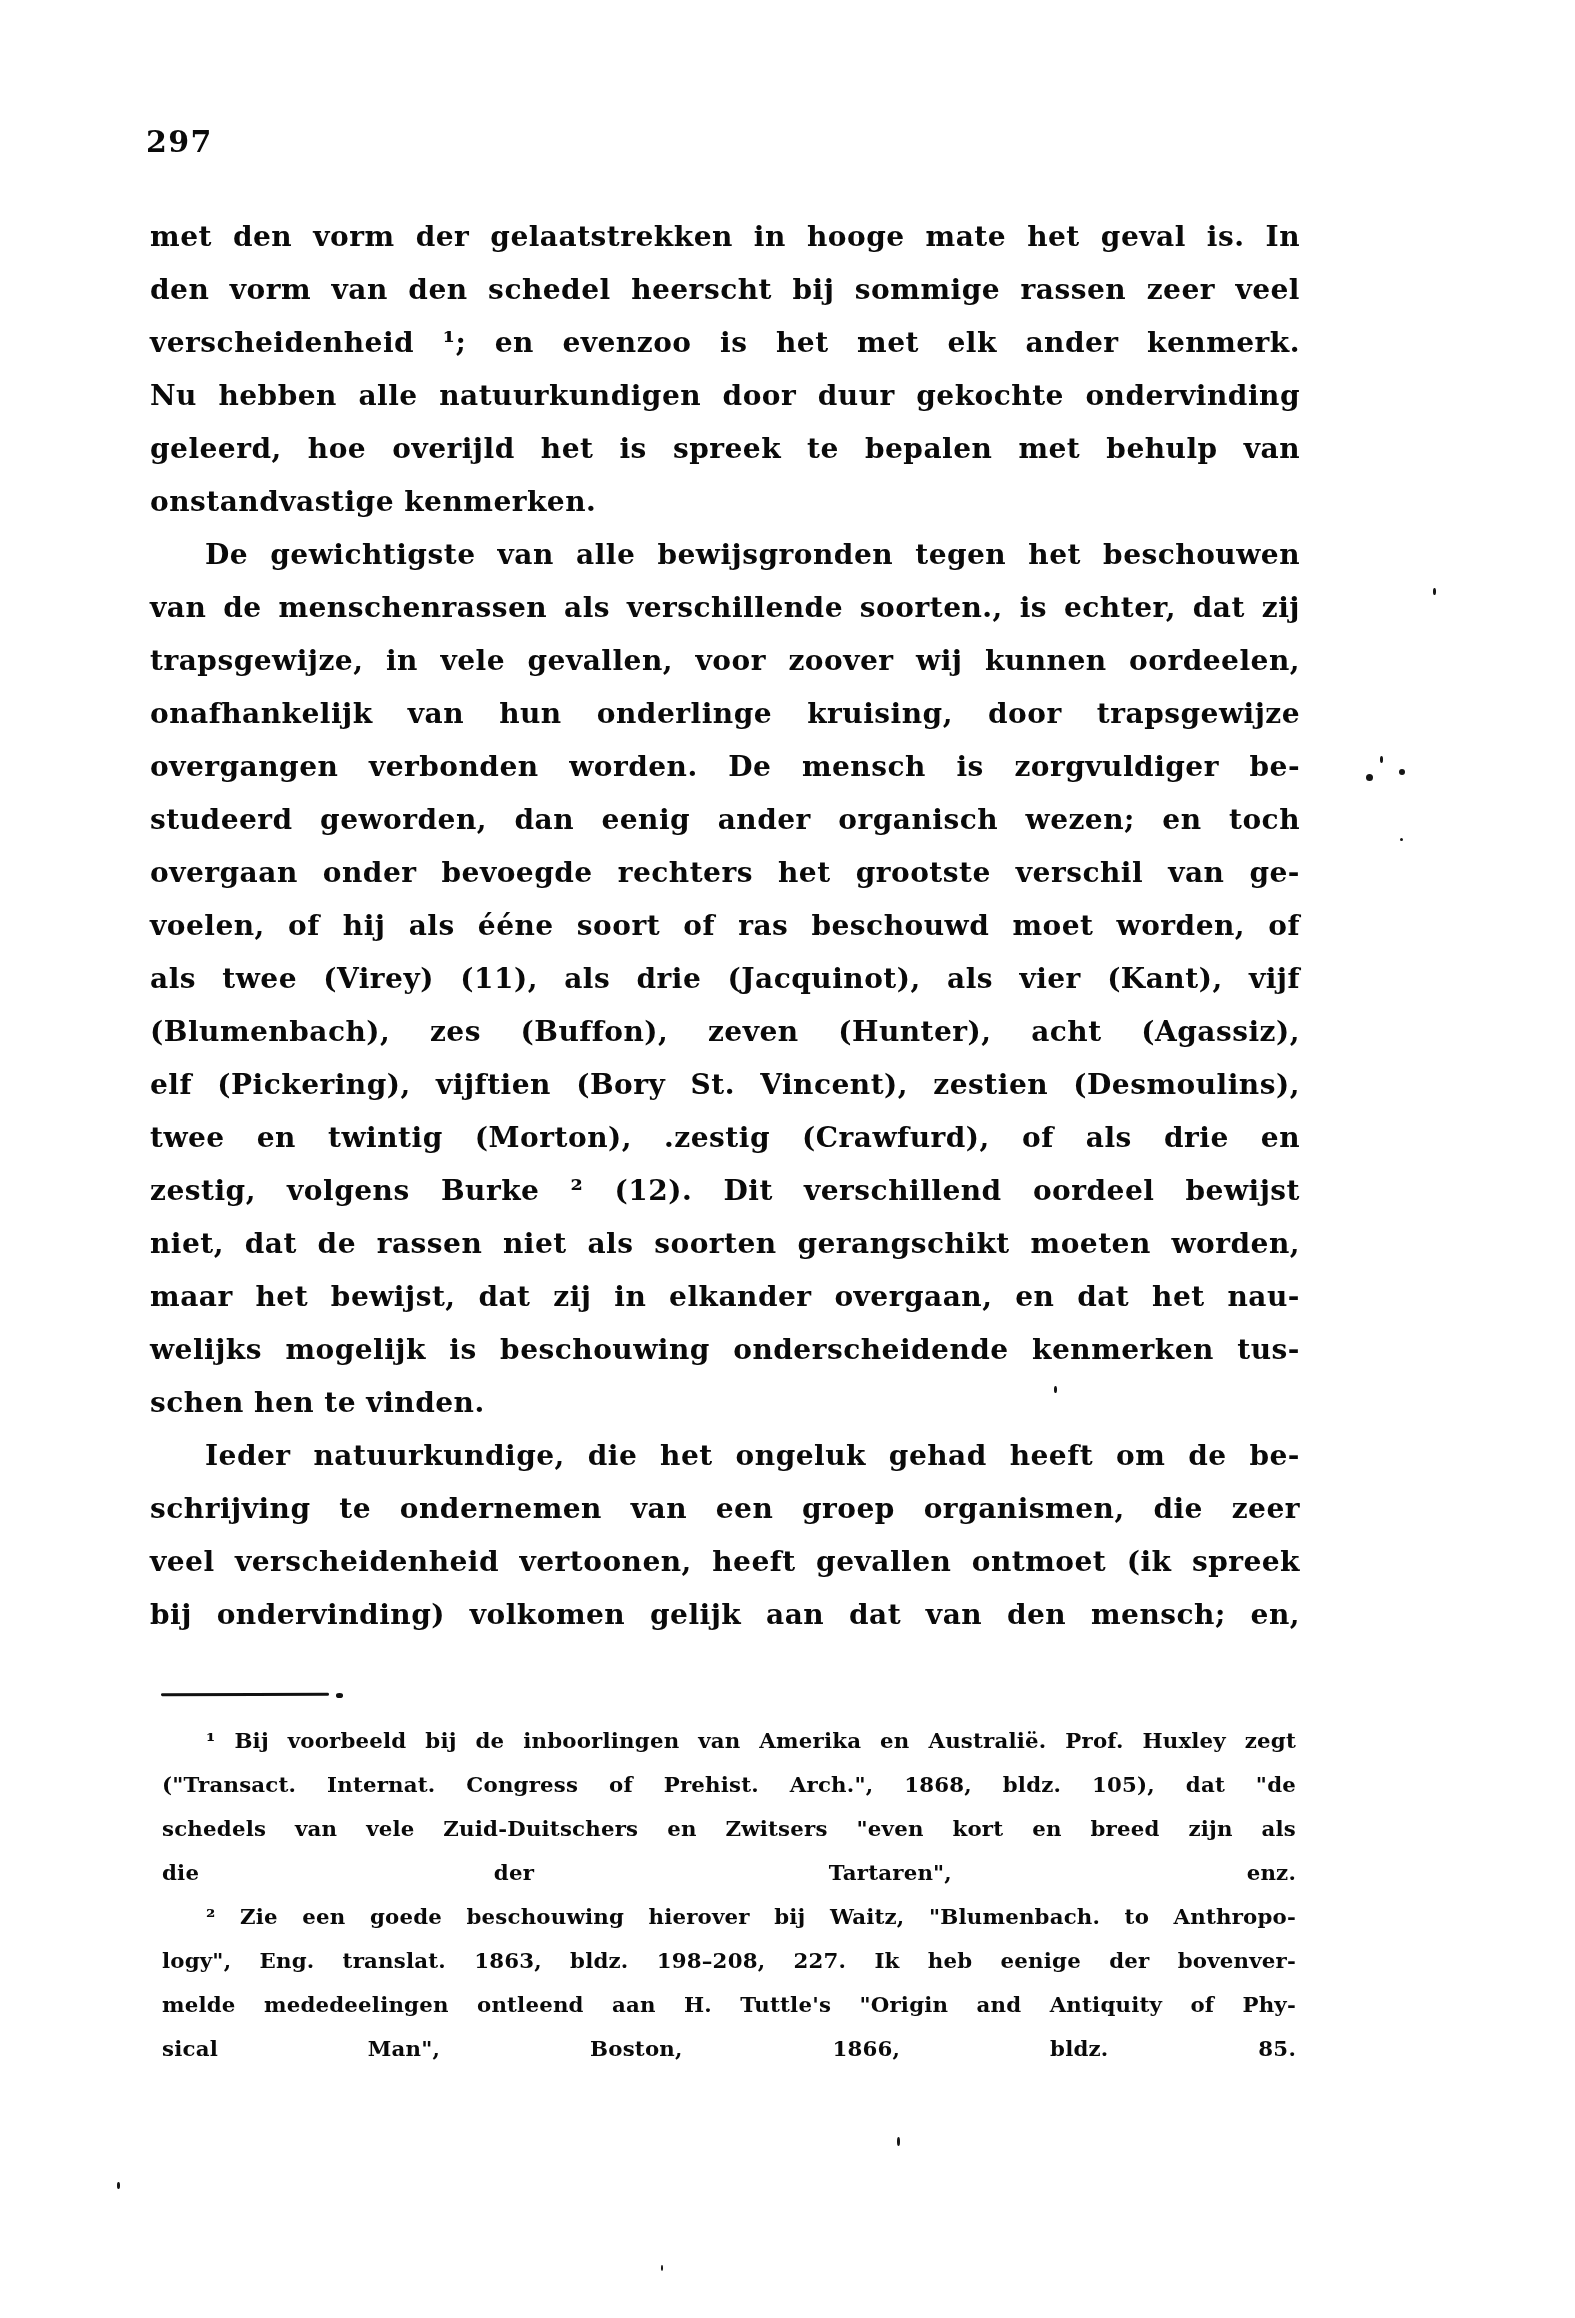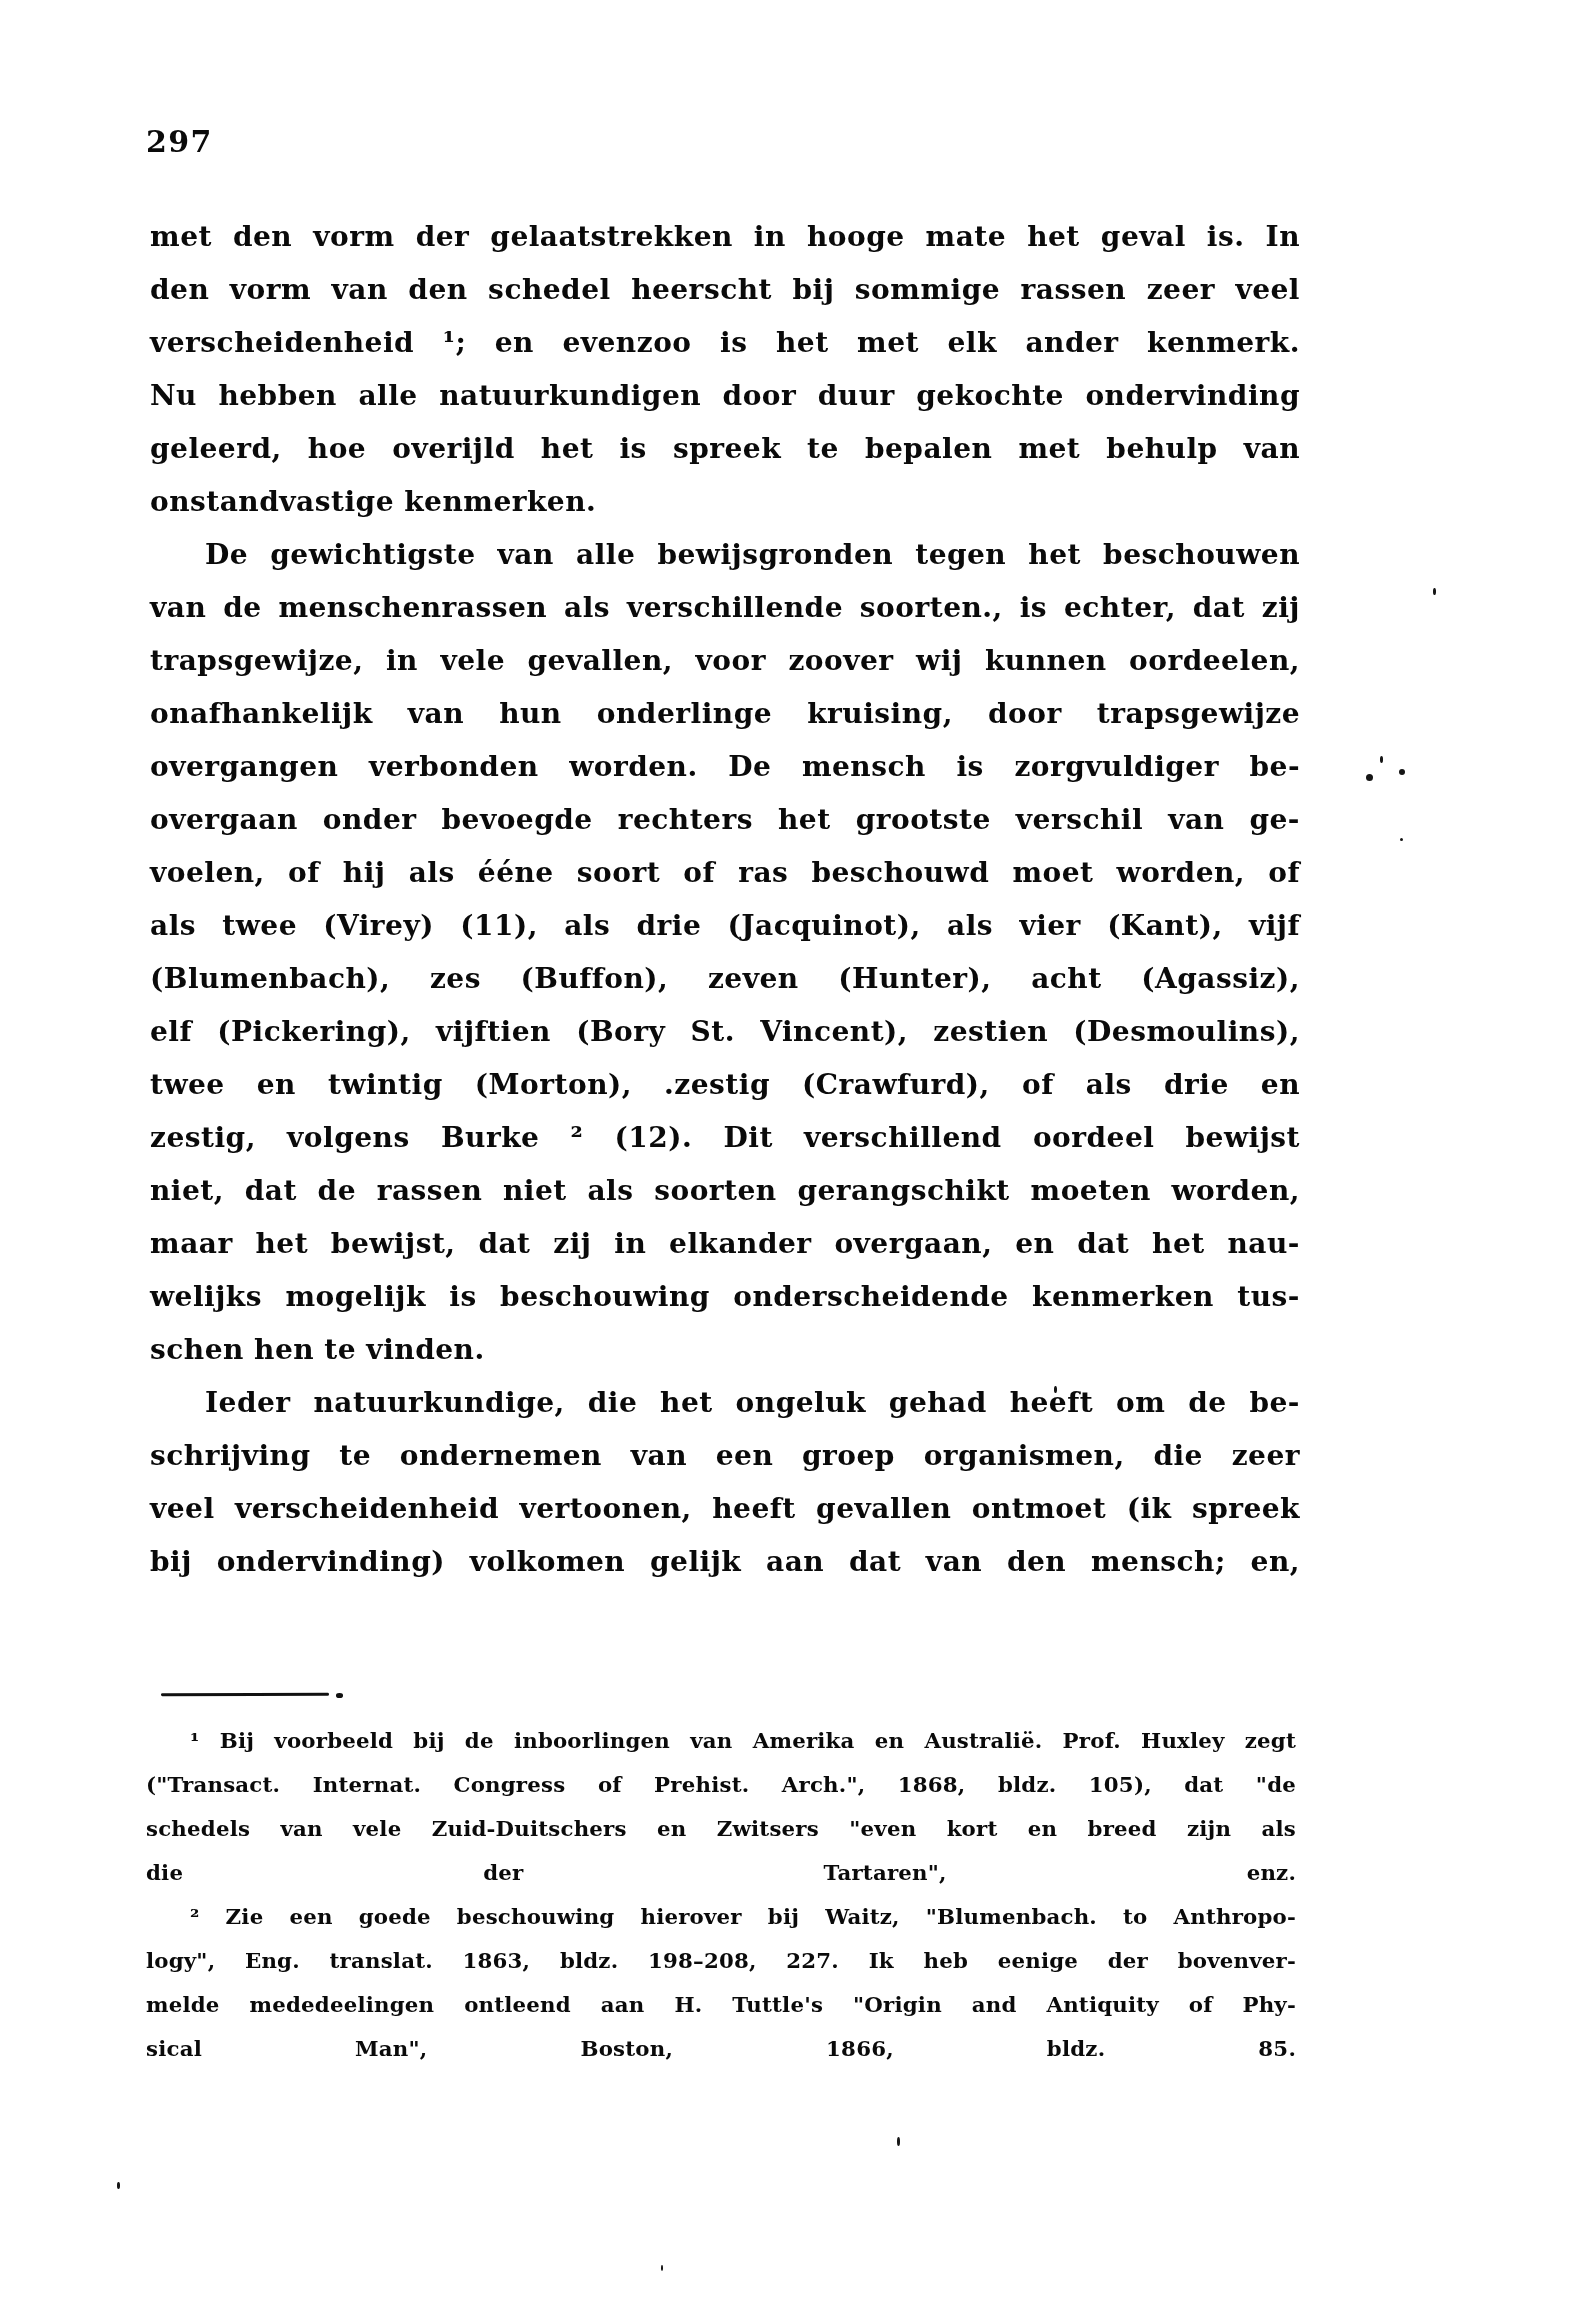--- a/index.html
+++ b/index.html
@@ -69,20 +69,21 @@
     width: 1150px;
     font-size: 21.3px;
     font-weight: bold;
     letter-spacing: 0.2px;
   }
   .footnotes .line {
     height: 44px;
     line-height: 44px;
     text-align: justify;
     text-align-last: justify;
+    margin-left: 16px;
   }
   .footnotes .line.indent { text-indent: 44px; }
 
   .speck {
     position: absolute;
     background: #151515;
     border-radius: 50%;
   }
 </style>
 </head>
@@ -95,20 +96,21 @@
     <div class="line">den vorm van den schedel heerscht bij sommige rassen zeer veel</div>
     <div class="line">verscheidenheid ¹; en evenzoo is het met elk ander kenmerk.</div>
     <div class="line">Nu hebben alle natuurkundigen door duur gekochte ondervinding</div>
     <div class="line">geleerd, hoe overijld het is spreek te bepalen met behulp van</div>
     <div class="line end">onstandvastige kenmerken.</div>
     <div class="line indent">De gewichtigste van alle bewijsgronden tegen het beschouwen</div>
     <div class="line">van de menschenrassen als verschillende soorten., is echter, dat zij</div>
     <div class="line">trapsgewijze, in vele gevallen, voor zoover wij kunnen oordeelen,</div>
     <div class="line">onafhankelijk van hun onderlinge kruising, door trapsgewijze</div>
     <div class="line">overgangen verbonden worden. De mensch is zorgvuldiger be-</div>
+    <div class="line">studeerd geworden, dan eenig ander organisch wezen; en toch</div>
     <div class="line">overgaan onder bevoegde rechters het grootste verschil van ge-</div>
     <div class="line">voelen, of hij als ééne soort of ras beschouwd moet worden, of</div>
     <div class="line">als twee (Virey) (11), als drie (Jacquinot), als vier (Kant), vijf</div>
     <div class="line">(Blumenbach), zes (Buffon), zeven (Hunter), acht (Agassiz),</div>
     <div class="line">elf (Pickering), vijftien (Bory St. Vincent), zestien (Desmoulins),</div>
     <div class="line">twee en twintig (Morton), .zestig (Crawfurd), of als drie en</div>
     <div class="line">zestig, volgens Burke ² (12). Dit verschillend oordeel bewijst</div>
     <div class="line">niet, dat de rassen niet als soorten gerangschikt moeten worden,</div>
     <div class="line">maar het bewijst, dat zij in elkander overgaan, en dat het nau-</div>
     <div class="line">welijks mogelijk is beschouwing onderscheidende kenmerken tus-</div>

